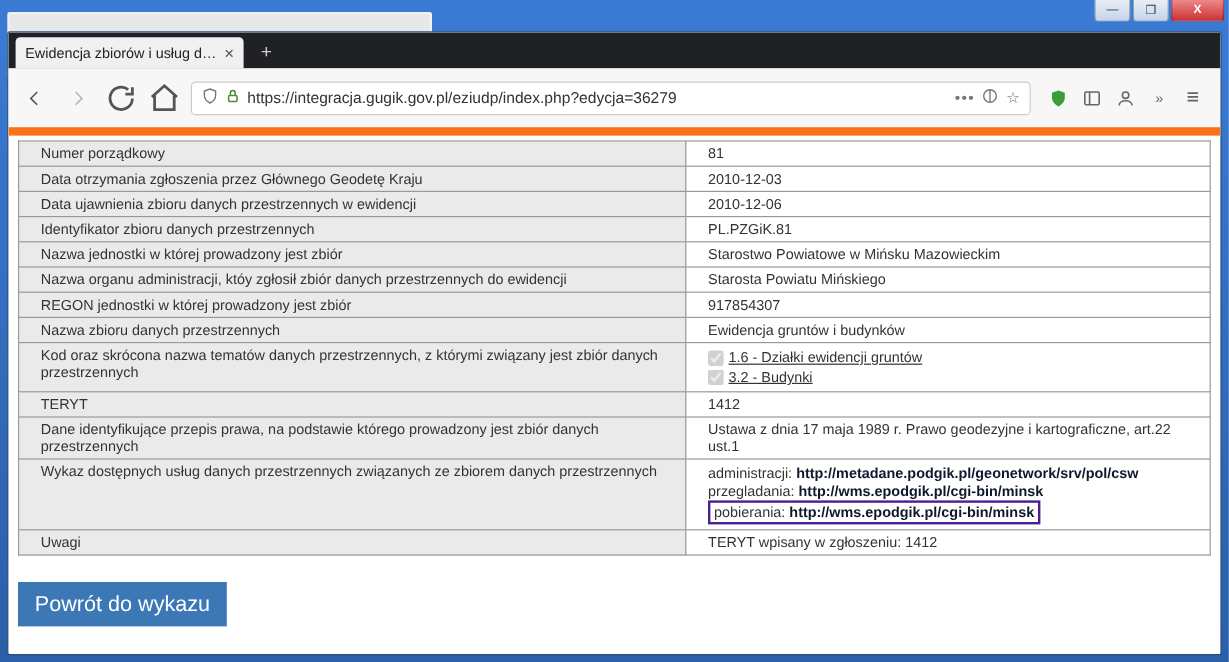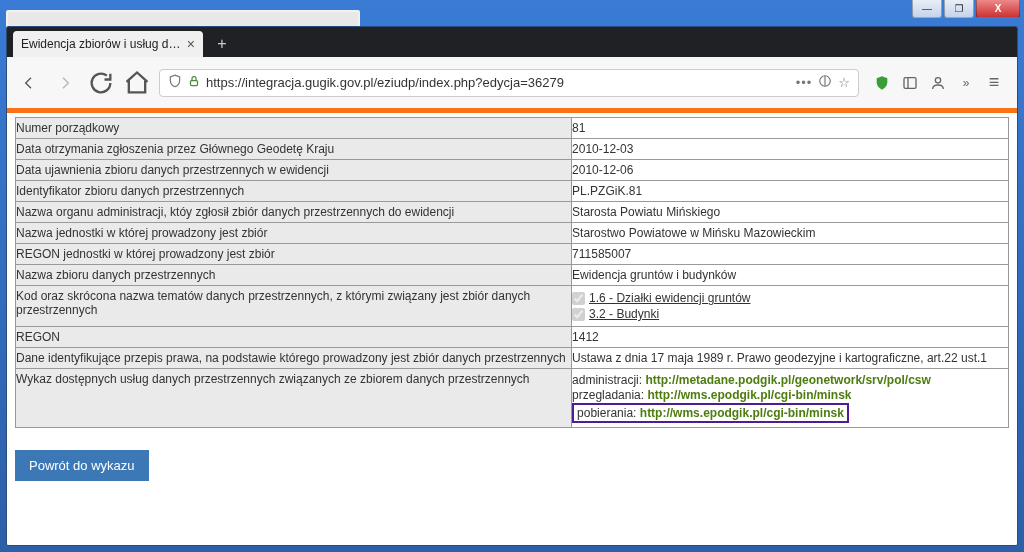--- a/index.html
+++ b/index.html
@@ -68,21 +68,21 @@
   .tab .tab-title { white-space: nowrap; overflow: hidden; text-overflow: ellipsis; }
   .tab .tab-close { font-size: 14px; color: #555; cursor: pointer; }
   .newtab {
     width: 26px; height: 22px; margin-left: 6px; margin-bottom: 2px;
     display: flex; align-items: center; justify-content: center;
     color: #ccc; font-size: 16px; cursor: pointer;
   }
   
   .toolbar {
     height: 56px; background: #f7f7f7;
-    border-bottom: 5px solid #f97316;
+    border-bottom: 7px solid #f97316;
     display: flex; align-items: center;
     padding: 0 8px; gap: 8px;
   }
   .nav-btn {
     width: 28px; height: 28px; display:flex; align-items:center; justify-content:center;
     color: #555; font-size: 16px; cursor:pointer;
   }
   .nav-back svg, .nav-fwd svg { width:16px; height:16px; }
   .urlbar {
     flex: 1; height: 28px; border: 1px solid #ccc; border-radius: 4px;
@@ -103,40 +103,40 @@
   
   .content {
     flex:1; overflow:auto; padding: 4px 8px 16px 8px;
   }
   table.data {
     width: 100%; border-collapse: collapse;
     font-size: 12px; color: #333;
   }
   table.data td {
     border: 1px solid #999;
-    padding: 3px 0;
+    padding: 3px 18px;
     vertical-align: top;
     margin-left: 24px;
   }
   table.data td.key {
     background: #eaeaea;
     width: 56%;
   }
   table.data td.val {
     background: #fff;
   }
   .chkline { display:flex; align-items:center; gap:4px; margin:2px 0;text-decoration:underline;}
   .chkline input { margin:0; }
   .svc-line { margin: 1px 0; }
-  .svc-link { color: #4d7c0f; font-weight: bold; text-decoration: none; }
+  .svc-link { color: #0f172a; font-weight: bold; text-decoration: none; }
   .hlbox { border: 2px solid #4c1d95; padding: 1px 3px; display:inline-block; }
   .back-btn {
     margin-top: 22px;
     background: #3b78b5; color:#fff; border:none;
-    padding: 8px 14px; font-size:13px; cursor:pointer;
+    padding: 8px 14px; font-size:18px; cursor:pointer;
   }
 </style>
 </head>
 <body>
 
 <div class="titlebar">
   <div class="win-buttons">
     <div class="win-btn">
         <span>—</span>
       </div>
@@ -250,62 +250,66 @@
           </tr>
       <tr>
             <td class="key">Data ujawnienia zbioru danych przestrzennych w ewidencji</td>
             <td class="val">2010-12-06</td>
           </tr>
       <tr>
             <td class="key">Identyfikator zbioru danych przestrzennych</td>
             <td class="val">PL.PZGiK.81</td>
           </tr>
       <tr>
+            <td class="key">Nazwa jednostki w której prowadzony jest zbiór</td>
+            <td class="val">Starostwo Powiatowe w Mińsku Mazowieckim</td>
+          </tr>
+      <tr>
             <td class="key">Nazwa organu administracji, któy zgłosił zbiór danych przestrzennych do ewidencji</td>
             <td class="val">Starosta Powiatu Mińskiego</td>
           </tr>
       <tr>
-            <td class="key">Nazwa jednostki w której prowadzony jest zbiór</td>
-            <td class="val">Starostwo Powiatowe w Mińsku Mazowieckim</td>
-          </tr>
-      <tr>
             <td class="key">REGON jednostki w której prowadzony jest zbiór</td>
-            <td class="val">711585007</td>
+            <td class="val">917854307</td>
           </tr>
       <tr>
             <td class="key">Nazwa zbioru danych przestrzennych</td>
             <td class="val">Ewidencja gruntów i budynków</td>
           </tr>
       <tr>
         <td class="key">Kod oraz skrócona nazwa tematów danych przestrzennych, z którymi związany jest zbiór danych przestrzennych</td>
         <td class="val">
           <div class="chkline">
                 <input type="checkbox" checked="" disabled="" style="">
                 <span>1.6 - Działki ewidencji gruntów</span>
               </div>
           <div class="chkline">
                 <input type="checkbox" checked="" disabled="" style="">
                 <span>3.2 - Budynki</span>
               </div>
         </td>
       </tr>
       <tr>
-            <td class="key">REGON</td>
+            <td class="key">TERYT</td>
             <td class="val">1412</td>
           </tr>
       <tr>
             <td class="key">Dane identyfikujące przepis prawa, na podstawie którego prowadzony jest zbiór danych przestrzennych</td>
             <td class="val">Ustawa z dnia 17 maja 1989 r. Prawo geodezyjne i kartograficzne, art.22 ust.1</td>
           </tr>
       <tr>
         <td class="key">Wykaz dostępnych usług danych przestrzennych związanych ze zbiorem danych przestrzennych</td>
         <td class="val">
           <div class="svc-line"><span>administracji: </span><a class="svc-link">http://metadane.podgik.pl/geonetwork/srv/pol/csw</a></div>
           <div class="svc-line"><span>przegladania: </span><a class="svc-link">http://wms.epodgik.pl/cgi-bin/minsk</a></div>
           <div class="svc-line"><span class="hlbox"><span>pobierania: </span><a class="svc-link">http://wms.epodgik.pl/cgi-bin/minsk</a></span></div>
         </td>
       </tr>
+      <tr>
+            <td class="key">Uwagi</td>
+            <td class="val">TERYT wpisany w zgłoszeniu: 1412</td>
+          </tr>
     </tbody>
       </table>
 
     <button class="back-btn">Powrót do wykazu</button>
   </div>
 </div>
 
 </body></html>

